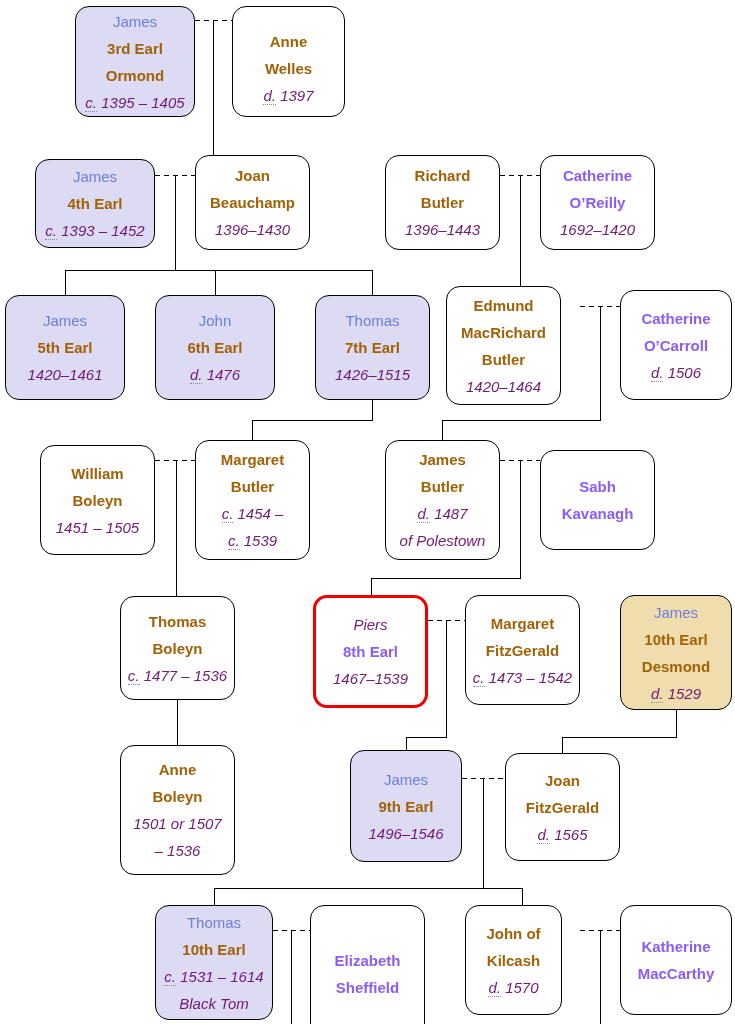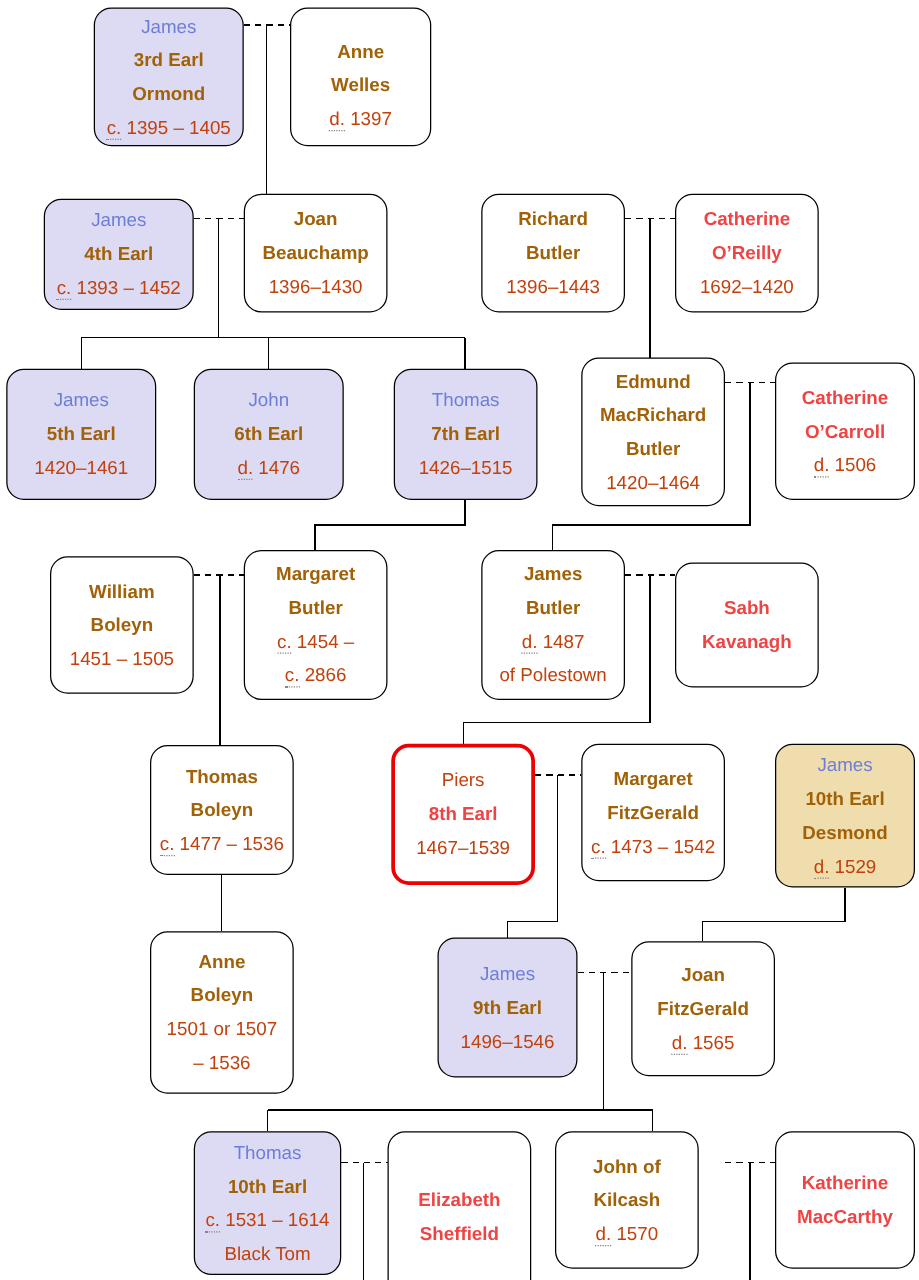--- a/index.html
+++ b/index.html
@@ -11,22 +11,22 @@
   .node{position:absolute;box-sizing:border-box;border:1px solid #000;border-radius:14px;
         background:#fff;display:flex;flex-direction:column;justify-content:center;
         align-items:center;text-align:center;font-size:15px;color:#222;padding:2px;}
   .lav{background:#dcdbf3;}
   .tan{background:#f0ddae;}
   .hl{border:3px solid #ee0000;}
   .vbot{justify-content:flex-end;padding-bottom:7px;}
   .ln{line-height:27px;height:27px;white-space:nowrap;}
   .k-l{color:#6d7ed8;}
   .k-lb{color:#a16207;font-weight:700;}
-  .k-b{color:#ef4444;font-weight:700;}
-  .k-p{color:#c2410c;}
+  .k-b{color:#8b5cf6;font-weight:700;}
+  .k-p{color:#701a75;font-style:italic;}
   .ab{border-bottom:1.5px dotted #888;}
 </style>
 </head>
 <body>
 
 <div class="canvas">
 
   <svg class="wires" width="735" height="1024">
 
     <line class="dash" x1="195" y1="20" x2="232" y2="20"></line>
@@ -103,42 +103,42 @@
   <div class="node lav" style="left:155px;top:295px;width:120px;height:105px">
     <div class="ln k-l">John</div>
     <div class="ln k-lb">6th Earl</div>
     <div class="ln k-p"><span class="ab">d.</span><span> 1476</span></div>
   </div>
   <div class="node lav" style="left:315px;top:295px;width:115px;height:105px">
     <div class="ln k-l">Thomas</div>
     <div class="ln k-lb">7th Earl</div>
     <div class="ln k-p">1426–1515</div>
   </div>
-  <div class="node" style="left:465px;top:286px;width:115px;height:119px">
+  <div class="node" style="left:446px;top:286px;width:115px;height:119px">
     <div class="ln k-lb">Edmund</div>
     <div class="ln k-lb">MacRichard</div>
     <div class="ln k-lb">Butler</div>
     <div class="ln k-p">1420–1464</div>
   </div>
   <div class="node" style="left:620px;top:290px;width:112px;height:110px">
     <div class="ln k-b">Catherine</div>
     <div class="ln k-b">O’Carroll</div>
     <div class="ln k-p"><span class="ab">d.</span><span> 1506</span></div>
   </div>
 
   <div class="node" style="left:40px;top:445px;width:115px;height:110px">
     <div class="ln k-lb">William</div>
     <div class="ln k-lb">Boleyn</div>
     <div class="ln k-p">1451 – 1505</div>
   </div>
   <div class="node" style="left:195px;top:440px;width:115px;height:120px">
     <div class="ln k-lb">Margaret</div>
     <div class="ln k-lb">Butler</div>
     <div class="ln k-p"><span class="ab">c.</span><span> 1454 –</span></div>
-    <div class="ln k-p"><span class="ab">c.</span><span> 2866</span></div>
+    <div class="ln k-p"><span class="ab">c.</span><span> 1539</span></div>
   </div>
   <div class="node" style="left:385px;top:440px;width:115px;height:120px">
     <div class="ln k-lb">James</div>
     <div class="ln k-lb">Butler</div>
     <div class="ln k-p"><span class="ab">d.</span><span> 1487</span></div>
     <div class="ln k-p">of Polestown</div>
   </div>
   <div class="node" style="left:540px;top:450px;width:115px;height:100px">
     <div class="ln k-b">Sabh</div>
     <div class="ln k-b">Kavanagh</div>
@@ -186,21 +186,21 @@
   <div class="node lav" style="left:155px;top:905px;width:118px;height:115px">
     <div class="ln k-l">Thomas</div>
     <div class="ln k-lb">10th Earl</div>
     <div class="ln k-p"><span class="ab">c.</span><span> 1531 – 1614</span></div>
     <div class="ln k-p">Black Tom</div>
   </div>
   <div class="node" style="left:310px;top:905px;width:115px;height:138px">
     <div class="ln k-b">Elizabeth</div>
     <div class="ln k-b">Sheffield</div>
   </div>
-  <div class="node" style="left:444px;top:905px;width:115px;height:110px">
+  <div class="node" style="left:465px;top:905px;width:97px;height:110px">
     <div class="ln k-lb">John of</div>
     <div class="ln k-lb">Kilcash</div>
     <div class="ln k-p"><span class="ab">d.</span><span> 1570</span></div>
   </div>
   <div class="node" style="left:620px;top:905px;width:112px;height:110px">
     <div class="ln k-b">Katherine</div>
     <div class="ln k-b">MacCarthy</div>
   </div>
 
 </div>

